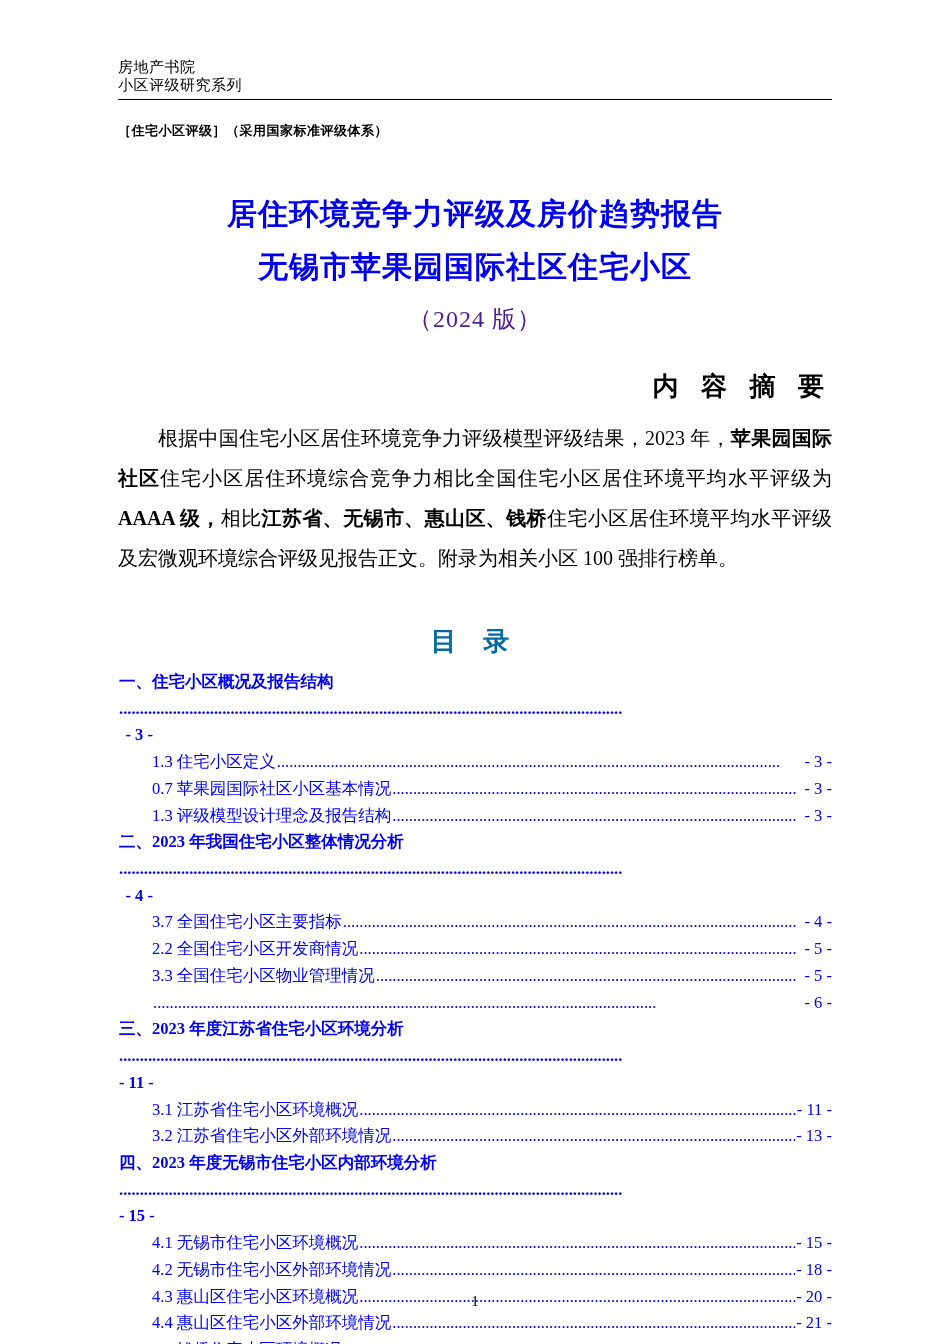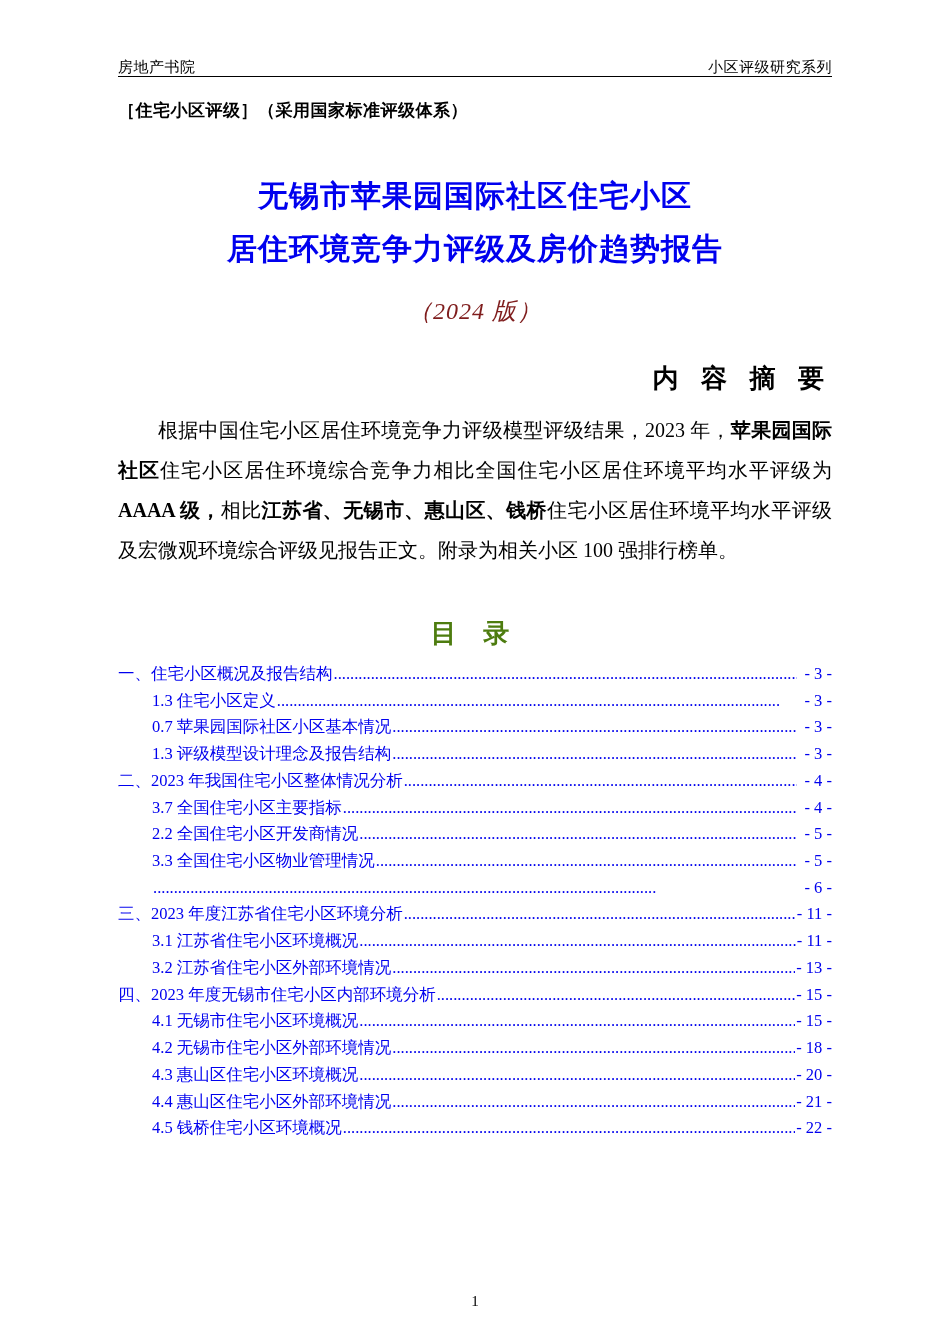--- a/index.html
+++ b/index.html
@@ -19,55 +19,56 @@
     width: 950px;
     height: 1344px;
     box-sizing: border-box;
     padding: 58px 118px 0 118px;
   }
 
   
   .header {
     display: flex;
     justify-content: space-between;
-    align-items: center;
+    align-items: flex-start;
     font-size: 15px;
     line-height: 1.2;
+    padding-bottom: 5px;
     border-bottom: 1px solid #000;
     letter-spacing: 0.5px;
+    flex-direction: column;
   }
   .header-left, .header-right {
     white-space: nowrap;
   }
 
   
   .bracket-line {
     margin-top: 22px;
-    font-size: 17px;
+    font-size: 13px;
     font-weight: bold;
     letter-spacing: 0.5px;
   }
 
   
   .main-title {
     margin-top: 48px;
     text-align: center;
     color: #0000ee;
     font-weight: bold;
     font-size: 30px;
     line-height: 1.75;
     letter-spacing: 1px;
   }
   .title-version {
     text-align: center;
-    color: #7f1d1d;
+    color: #4c1d95;
     font-size: 24px;
-    margin-top: 20px;
+    margin-top: 10px;
     letter-spacing: 1px;
-    font-style: italic;
   }
 
   
   .abstract-head {
     text-align: right;
     font-weight: bold;
     font-size: 26px;
     margin-top: 34px;
     letter-spacing: 8px;
   }
@@ -83,37 +84,38 @@
     font-weight: bold;
   }
 
   
   .toc-head {
     text-align: center;
     font-weight: bold;
     font-size: 26px;
     margin-top: 46px;
     margin-bottom: 10px;
-    color: #4d7c0f;
+    color: #0369a1;
     letter-spacing: 10px;
   }
   .toc {
     font-size: 0;
   }
   .toc-row {
     display: flex;
     align-items: baseline;
     color: #0000ee;
     font-size: 16.5px;
     line-height: 1.62;
     white-space: nowrap;
   }
   .toc-row.level1 {
-    font-weight: normal;
+    font-weight: bold;
     padding-left: 0;
+    flex-direction: column;
   }
   .toc-row.level2 {
     padding-left: 34px;
   }
   .toc-label {
     flex: 0 0 auto;
   }
   .toc-dots {
     flex: 1 1 auto;
     overflow: hidden;
@@ -144,22 +146,22 @@
 <div class="page">
 
   <div class="header">
     <div class="header-left">房地产书院</div>
     <div class="header-right">小区评级研究系列</div>
   </div>
 
   <div class="bracket-line">［住宅小区评级］（采用国家标准评级体系）</div>
 
   <div class="main-title">
+    <div>居住环境竞争力评级及房价趋势报告</div>
     <div>无锡市苹果园国际社区住宅小区</div>
-    <div>居住环境竞争力评级及房价趋势报告</div>
   </div>
   <div class="title-version">（2024 版）</div>
 
   <div class="abstract-head">内 容 摘 要</div>
   <div class="abstract-body"><span>根据中国住宅小区居住环境竞争力评级模型评级结果，2023 年，</span><b>苹果园国际社区</b><span>住宅小区居住环境综合竞争力相比全国住宅小区居住环境平均水平评级为</span><b>AAAA 级，</b><span>相比</span><b>江苏省、无锡市、惠山区、钱桥</b><span>住宅小区居住环境平均水平评级及宏微观环境综合评级见报告正文。附录为相关小区 100 强排行榜单。</span></div>
 
   <div class="toc-head">目  录</div>
   <div class="toc" id="toc-list">
       <div class="toc-row level1">
         <span class="toc-label">一、住宅小区概况及报告结构</span>

